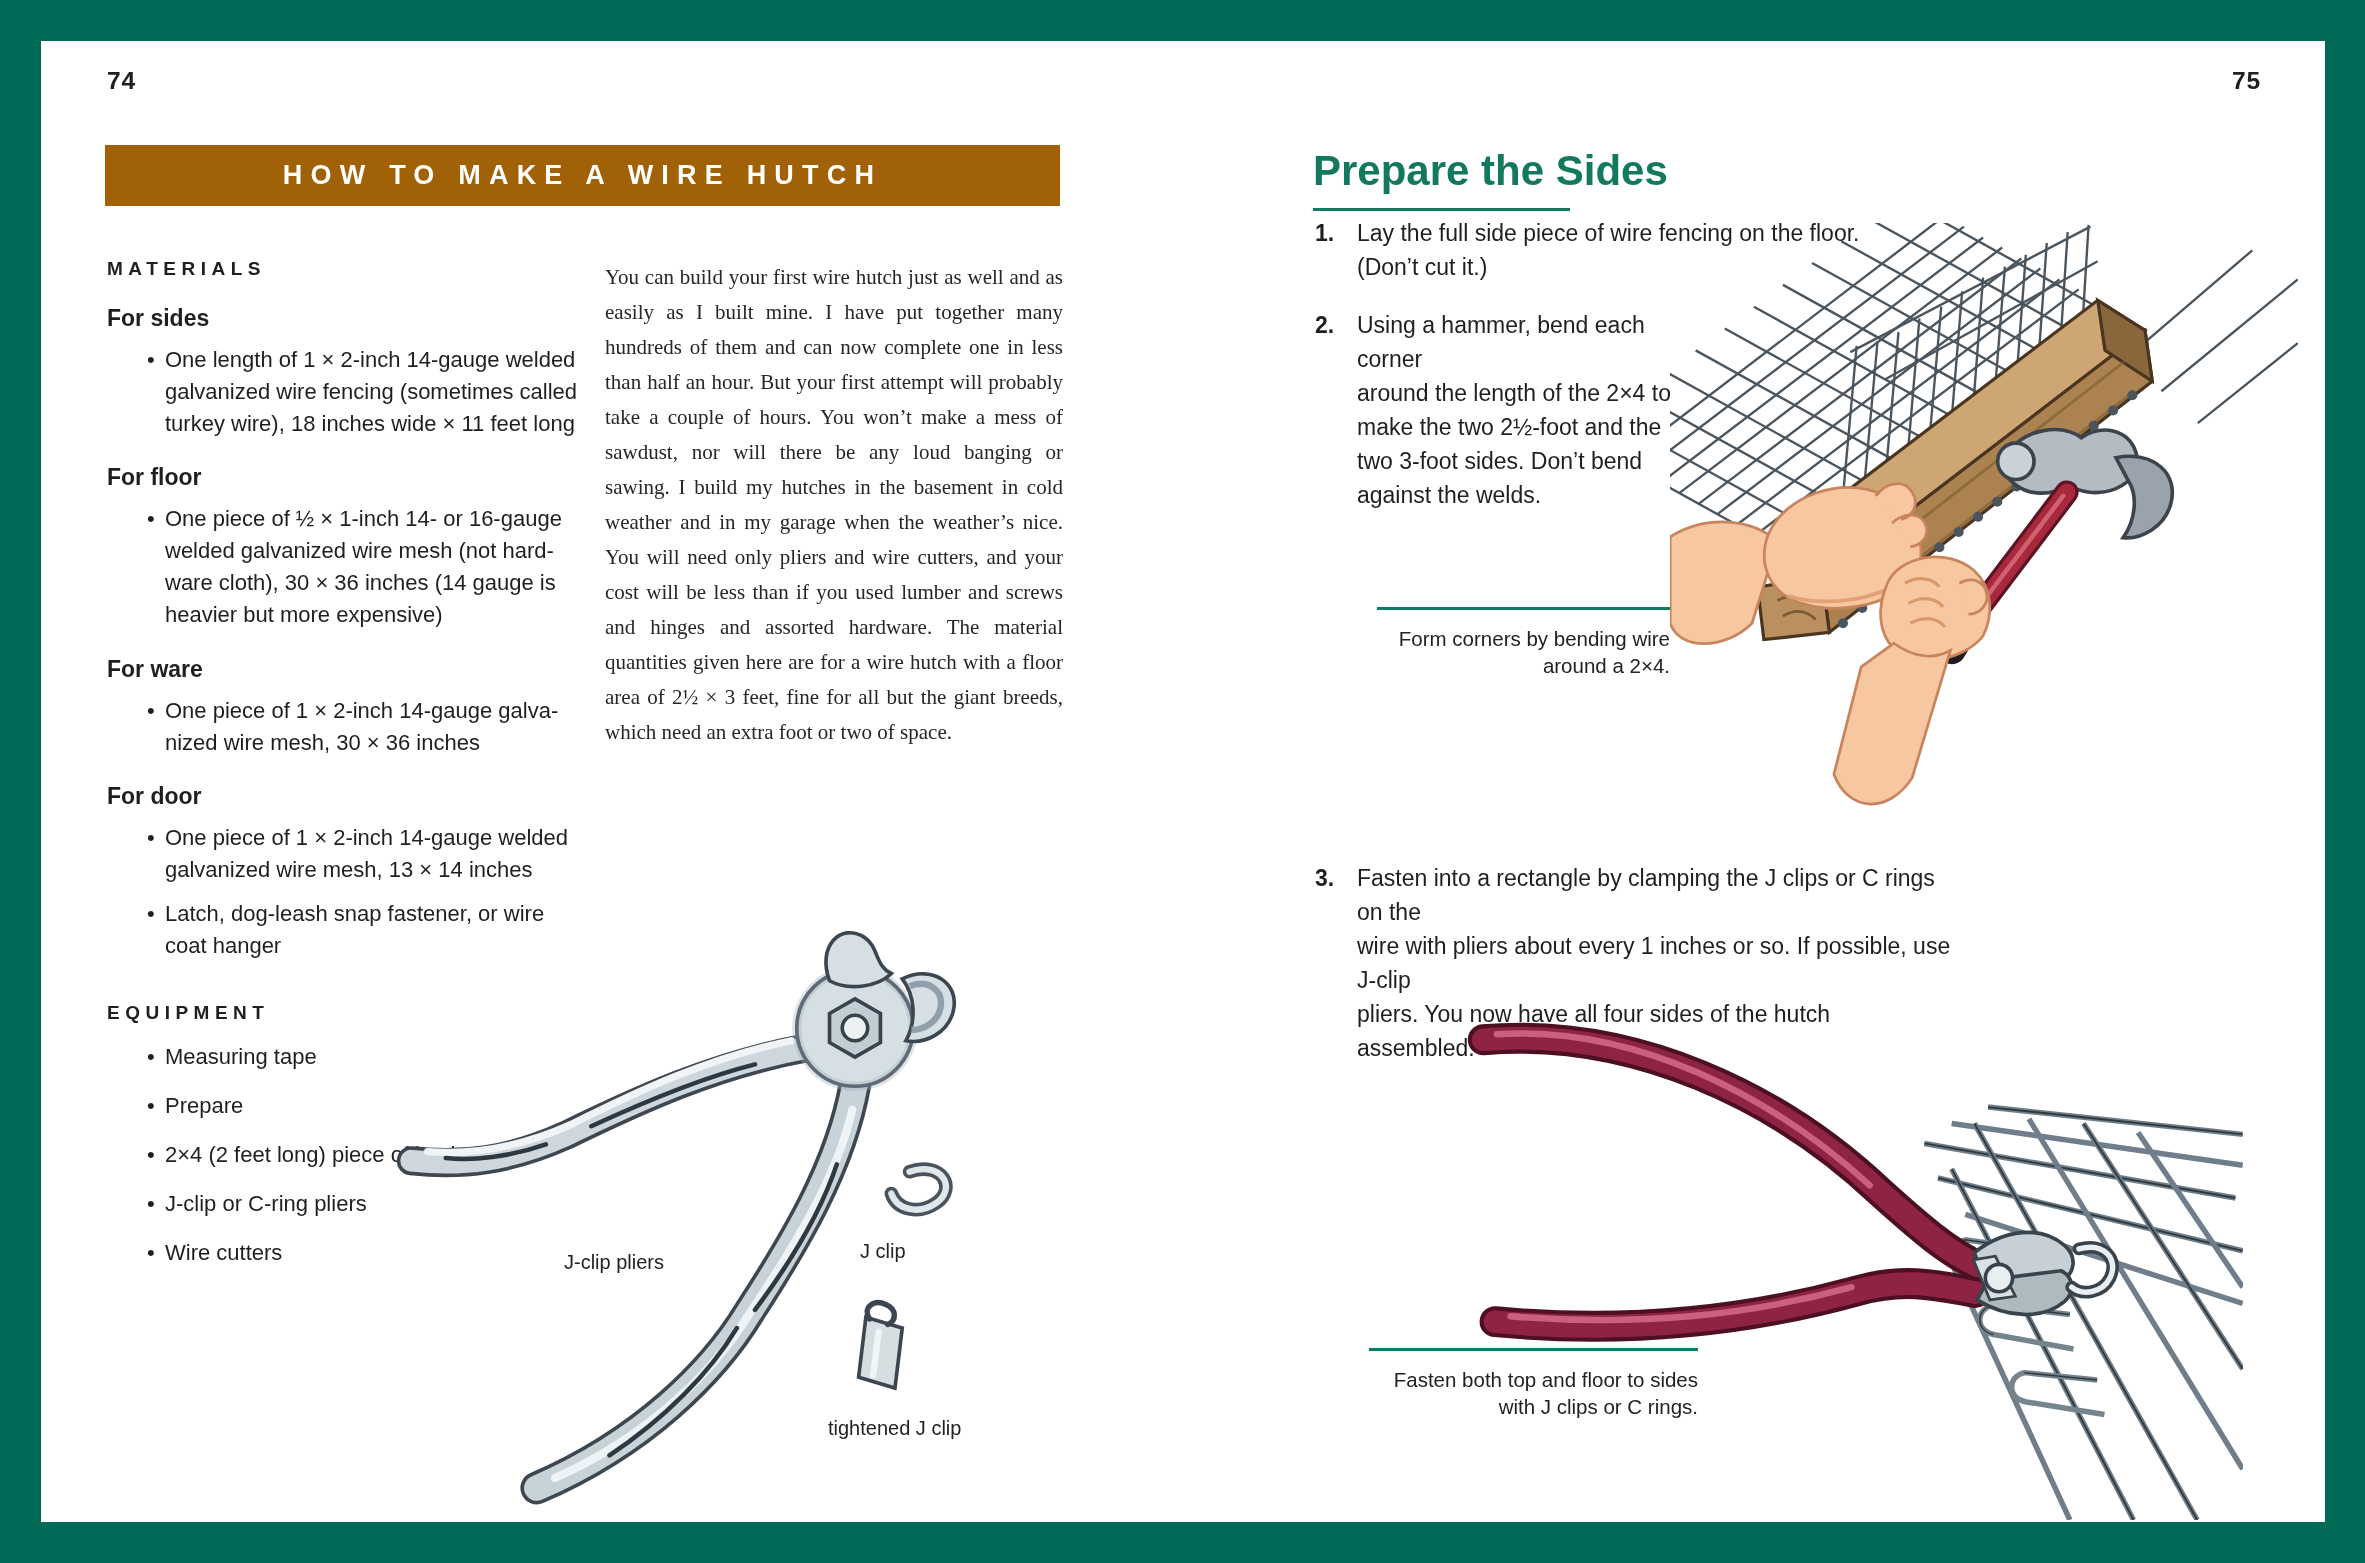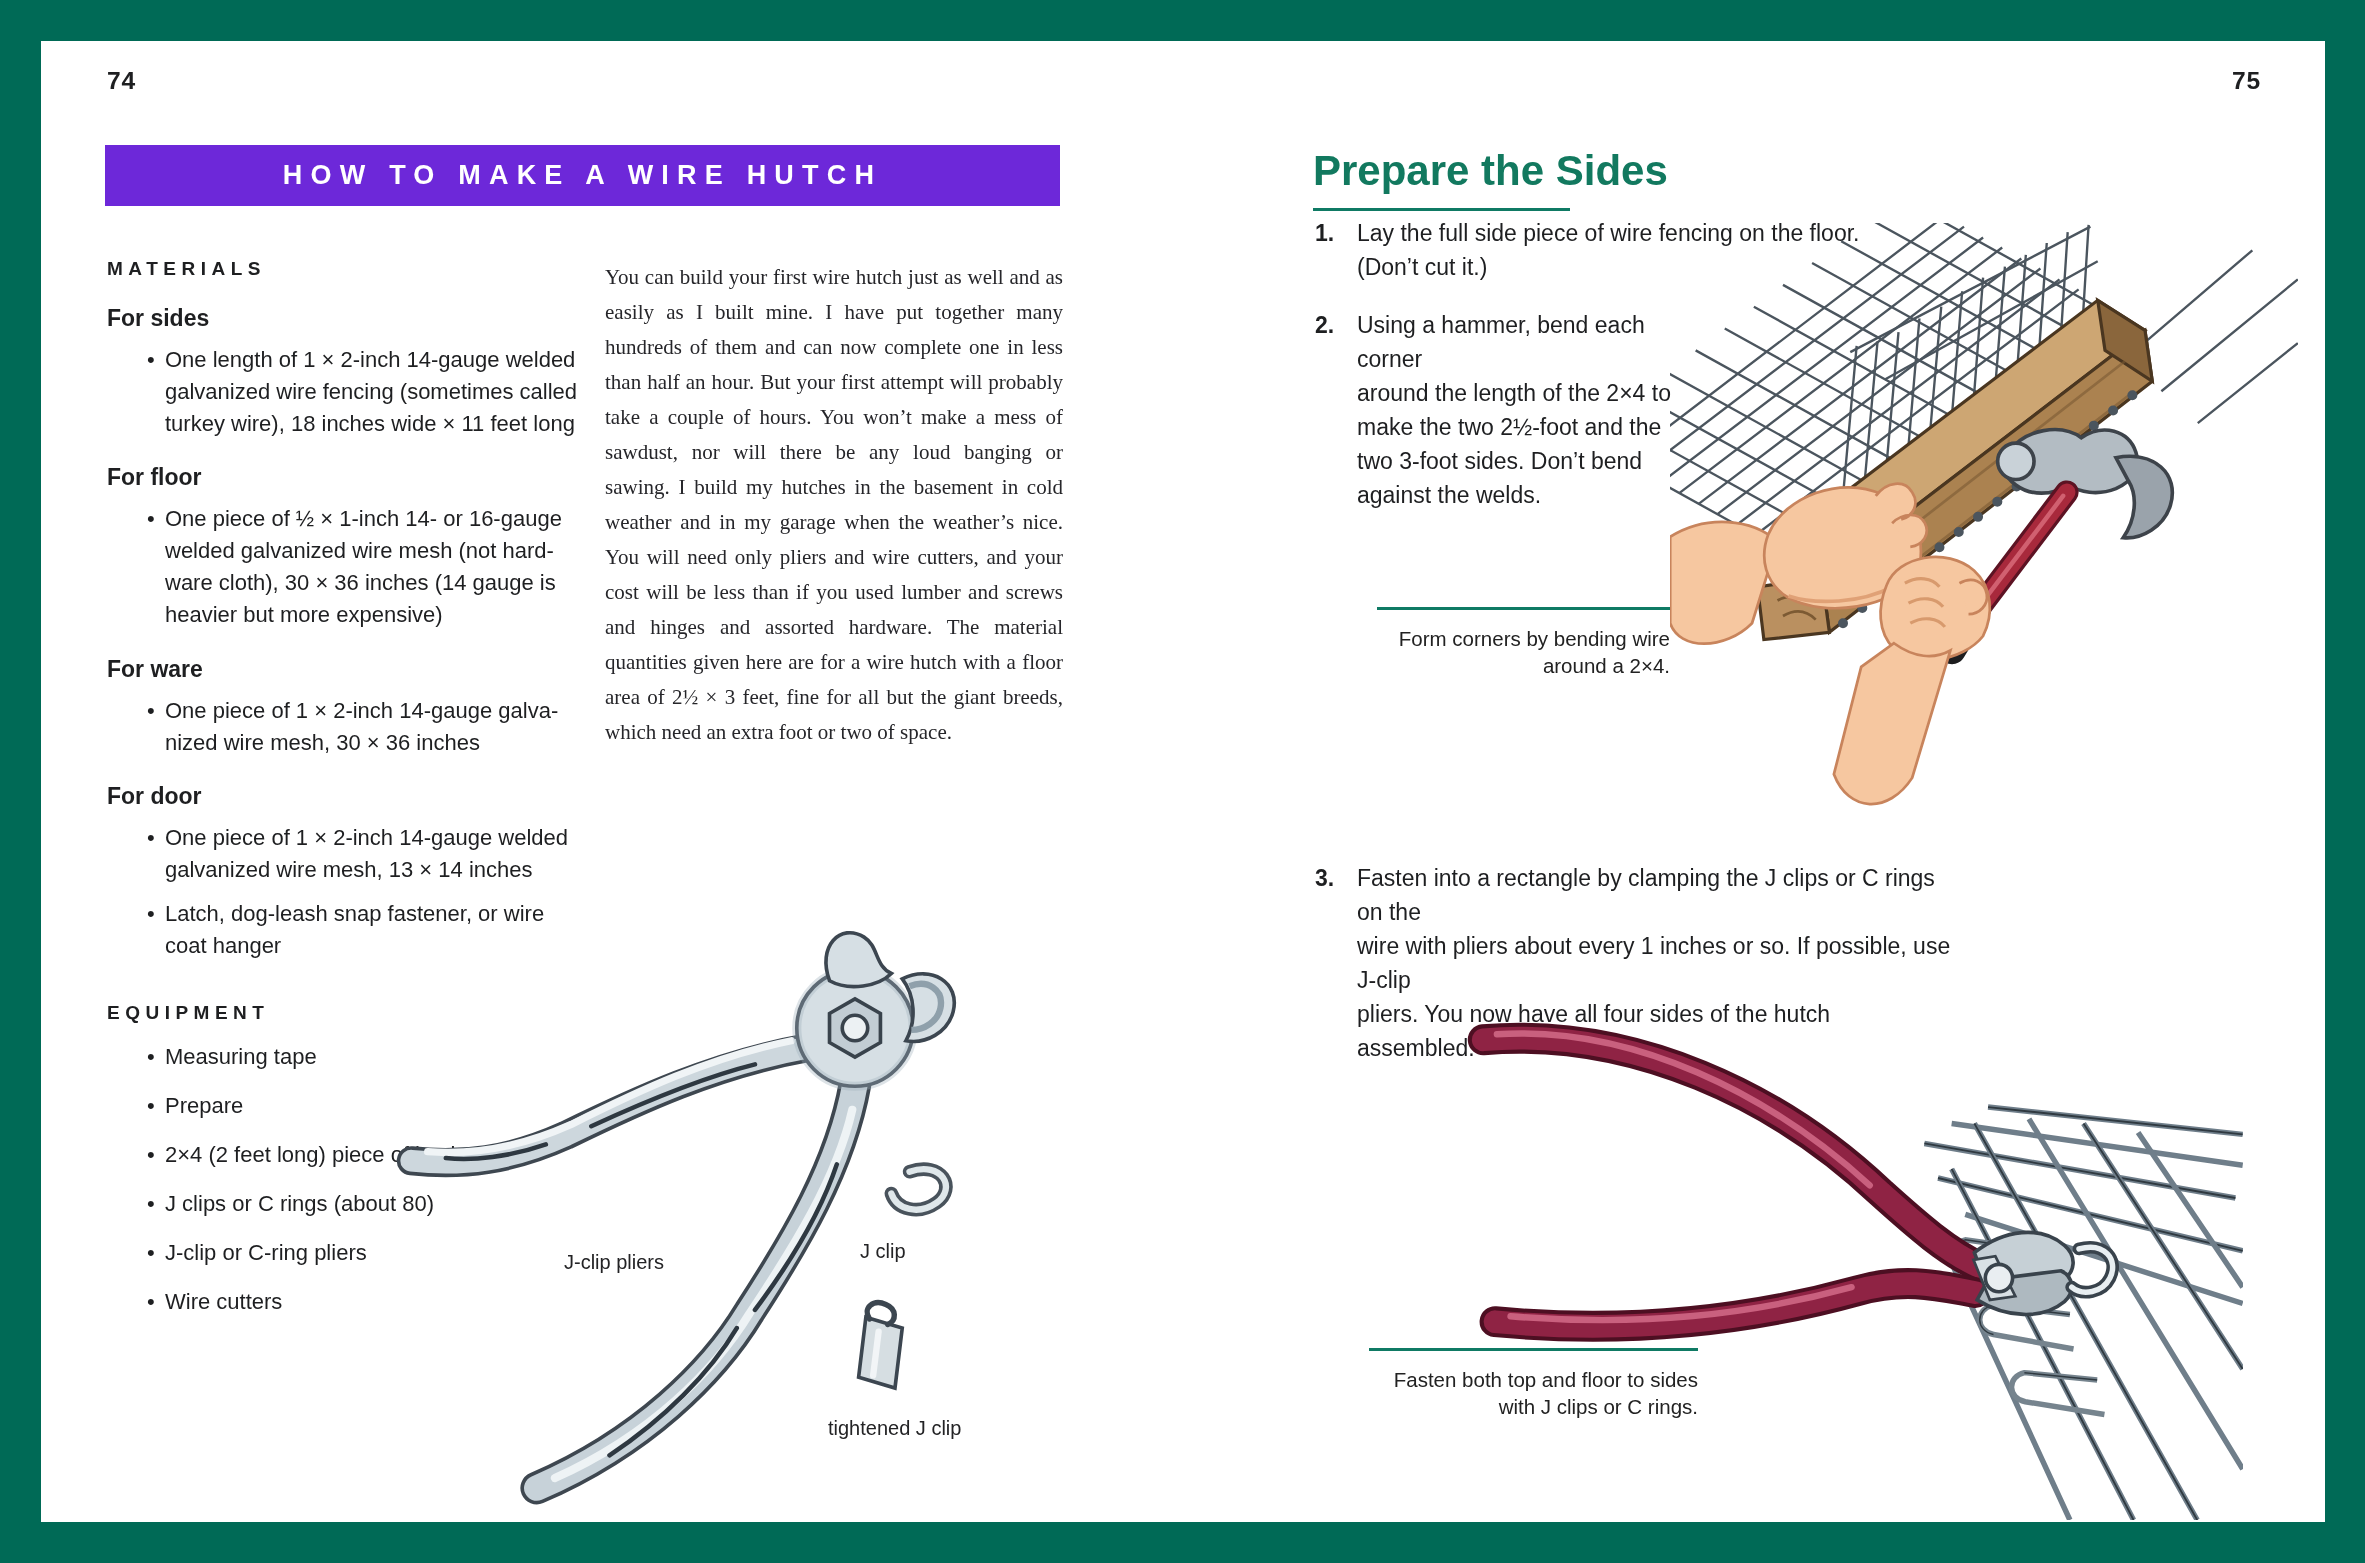--- a/index.html
+++ b/index.html
@@ -13,21 +13,21 @@
   .sheet{
     position:absolute;left:41px;top:41px;width:2284px;height:1481px;
     background:#ffffff;overflow:hidden;
   }
   .pagenum{position:absolute;font-size:24.6px;font-weight:700;letter-spacing:0.9px;}
   .pagenum.l{left:66px;top:25.5px;}
   .pagenum.r{left:2191px;top:25.5px;}
 
   .banner{
     position:absolute;left:64px;top:104px;width:955px;height:61px;
-    background:#6d28d9;display:flex;align-items:center;justify-content:center;
+    background:#a16207;display:flex;align-items:center;justify-content:center;
   }
   .banner span{color:#fff;font-size:27px;font-weight:700;letter-spacing:8.2px;white-space:nowrap;}
 
   .leftrail{position:absolute;left:66px;top:217px;width:499px;}
   .smallcaps{font-size:19px;font-weight:700;letter-spacing:5.5px;}
   .smallcaps.eq{margin-top:40px;}
   .group .subhead{font-size:23px;font-weight:700;margin-top:24.6px;margin-bottom:3.6px;}
   .li{
     position:relative;padding-left:58px;font-size:22px;line-height:32px;
     margin-top:12px;margin-bottom:5.5px;white-space:pre-line;
@@ -106,21 +106,20 @@
 galvanized wire mesh, 13 × 14 inches</div>
       <div class="li">Latch, dog-leash snap fastener, or wire
 coat hanger</div>
     </div>
 
     <div class="smallcaps eq">EQUIPMENT</div>
     <div class="eqlist">
       <div class="li">Measuring tape</div>
       <div class="li">Prepare</div>
       <div class="li">2×4 (2 feet long) piece of lumber</div>
-      <div class="li">J clips or C rings (about 80)</div>
       <div class="li">J-clip or C-ring pliers</div>
       <div class="li">Wire cutters</div>
     </div>
   </div>
 
   <div class="intro">You can build your first wire hutch just as well and as easily as I built mine. I have put together many hundreds of them and can now complete one in less than half an hour. But your first attempt will probably take a couple of hours. You won’t make a mess of sawdust, nor will there be any loud banging or sawing. I build my hutches in the basement in cold weather and in my garage when the weather’s nice. You will need only pliers and wire cutters, and your cost will be less than if you used lumber and screws and hinges and assorted hardware. The material quantities given here are for a wire hutch with a floor area of 2½ × 3 feet, fine for all but the giant breeds, which need an extra foot or two of space.</div>
 
   <svg class="illus illusA" viewBox="0 0 760 650" aria-hidden="true">
 
     <path d="M540,172 C524,262 474,345 424,422 C384,488 306,566 190,616" fill="none" stroke="#3e4750" stroke-width="36" stroke-linecap="round"></path>

